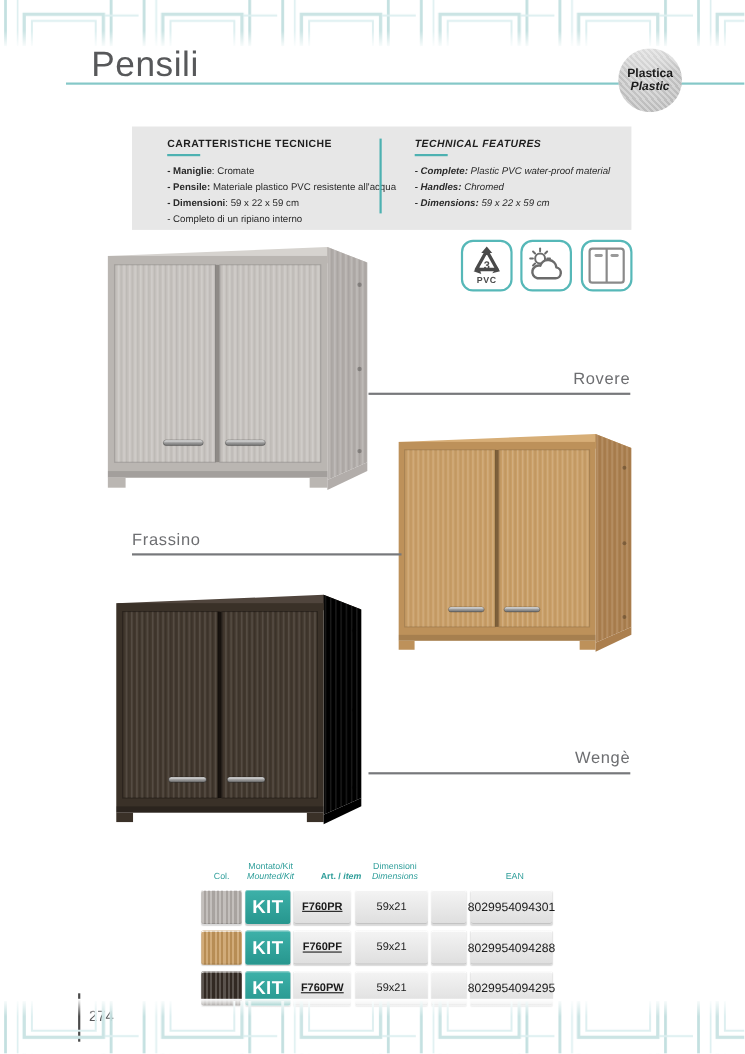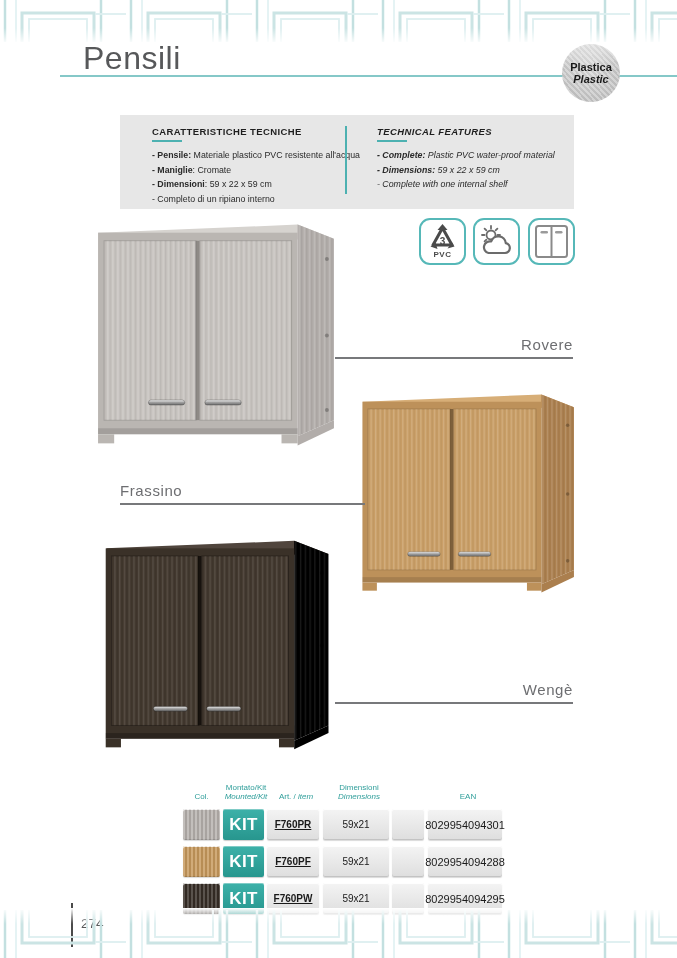--- a/index.html
+++ b/index.html
@@ -121,32 +121,32 @@
   <div class="title-rule"></div>
   <div class="badge">
     <span class="b1">Plastica</span>
     <span class="b2">Plastic</span>
   </div>
 
   <div class="features">
     <div class="feat-col feat-col-it">
       <div class="feat-title">CARATTERISTICHE TECNICHE</div>
       <div class="feat-underline"></div>
+      <div class="feat-item"><span class="lbl">- Maniglie</span><span>: Cromate</span></div>
       <div class="feat-item"><span class="lbl">- Pensile:</span><span> Materiale plastico PVC resistente all'acqua</span></div>
-      <div class="feat-item"><span class="lbl">- Maniglie</span><span>: Cromate</span></div>
       <div class="feat-item"><span class="lbl">- Dimensioni</span><span>: 59 x 22 x 59 cm</span></div>
       <div class="feat-item"><span class="lbl"></span><span>- Completo di un ripiano interno</span></div>
     </div>
     <div class="feat-divider"></div>
     <div class="feat-col feat-col-en">
       <div class="feat-title en">TECHNICAL FEATURES</div>
       <div class="feat-underline"></div>
       <div class="feat-item"><span class="lbl">- Complete:</span><span> Plastic PVC water-proof material</span></div>
+      <div class="feat-item"><span class="lbl">- Handles:</span><span> Chromed</span></div>
       <div class="feat-item"><span class="lbl">- Dimensions:</span><span> 59 x 22 x 59 cm</span></div>
-      <div class="feat-item"><span class="lbl"></span><span>- Complete with one internal shelf</span></div>
     </div>
   </div>
 
   <div class="attr-icon" style="left:419px">
     <svg viewBox="0 0 43 43" width="43" height="43">
       <path d="M21.5 8 L31 25 L12 25 Z" fill="none" stroke="#4a4a4a" stroke-width="3" stroke-linejoin="round"></path>
       <polygon points="21.5,4 26.5,10 16.5,10" fill="#4a4a4a"></polygon>
       <polygon points="33.5,26.5 26.5,28.5 31,22.5" fill="#4a4a4a"></polygon>
       <polygon points="9.5,26.5 14.5,22.5 16.5,29" fill="#4a4a4a"></polygon>
       <text x="21.5" y="24.5" text-anchor="middle" font-size="10" font-weight="bold" fill="#4a4a4a" font-family="Liberation Sans, sans-serif">3</text>
@@ -290,21 +290,21 @@
   <div class="variant" style="right:104px; top:681px;">Wengè</div>
   <div class="variant-rule" style="left:335px; top:702px; width:238px;"></div>
 
   <div class="table">
     <div class="thead">
       <div class="th" style="left:0; width:37px;">Col.</div>
       <div class="th" style="left:18px; width:90px;">
         <div>Montato/Kit</div>
         <div class="it2">Mounted/Kit</div>
       </div>
-      <div class="th" style="left:87px; width:52px;"><span>Art. / </span><span class="it2">item</span></div>
+      <div class="th" style="left:101px; width:52px;font-weight:bold;"><span>Art. / </span><span class="it2">item</span></div>
       <div class="th" style="left:143px; width:66px;">
         <div>Dimensioni</div>
         <div class="it2">Dimensions</div>
       </div>
       <div class="th" style="left:248px; width:74px;">EAN</div>
     </div>
 
     <div class="trow">
       <div class="cell cell-swatch" style="background: rgb(182, 177, 173);"></div>
       <div class="cell cell-kit">KIT</div>

